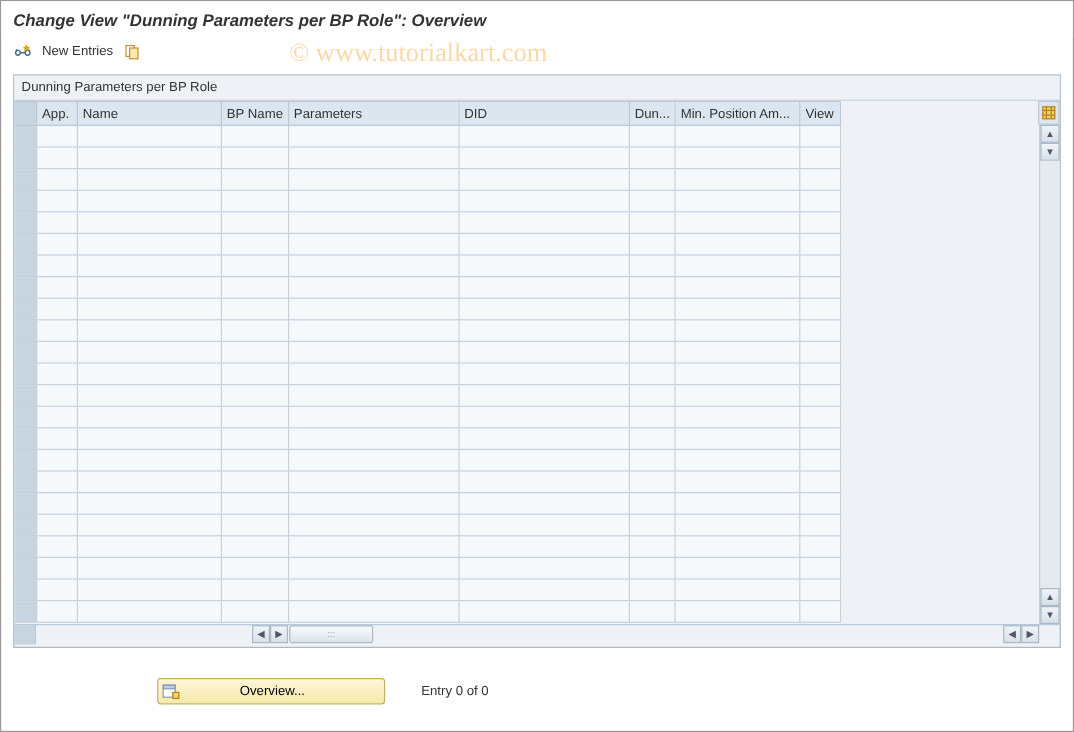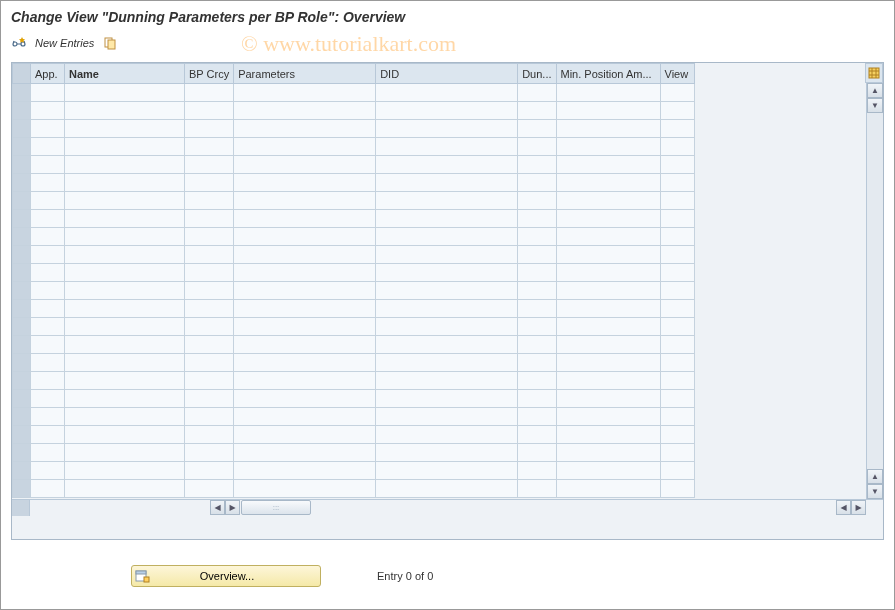--- a/index.html
+++ b/index.html
@@ -37,21 +37,20 @@
       height: 16px;
       display: inline-flex;
       align-items: center;
       justify-content: center;
     }
     .new-entries-link {
       color: #333;
       cursor: pointer;
       font-size: 11px;
       padding: 0 2px;
-      font-style: italic;
     }
     .copy-icon svg {
       width: 14px;
       height: 14px;
     }
     .watermark {
       position: absolute;
       top: 30px;
       left: 240px;
       font-size: 22px;
@@ -241,21 +240,21 @@
       display: flex;
       align-items: center;
       justify-content: center;
     }
     .position-button .pb-label {
       flex: 1;
       text-align: center;
       padding-right: 16px;
     }
     .entry-status {
-      margin-left: 56px;
+      margin-left: 30px;
       font-size: 11px;
       color: #333;
     }
   </style>
 </head>
 <body>
 
 <div class="title-bar">Change View "Dunning Parameters per BP Role": Overview</div>
 
 <div class="toolbar">
@@ -270,30 +269,31 @@
     <svg viewBox="0 0 14 14">
         <rect x="2" y="2" width="7" height="9" fill="#fff" stroke="#c09040"></rect>
         <rect x="5" y="4" width="7" height="9" fill="#ffe9a8" stroke="#c09040"></rect>
       </svg>
   </span>
 </div>
 
 <div class="watermark">© www.tutorialkart.com</div>
 
 <div class="grid-container">
+  <div class="grid-title">Dunning Parameters per BP Role</div>
 
   <div class="grid-wrapper">
     <div class="grid-table-area">
       <table class="data-grid">
         <thead>
           <tr id="header-row">
             <th class="row-selector-header"></th>
           <th style="width: 34px;">App.</th>
-              <th style="width: 120px; font-weight: bold;">Name</th>
-              <th style="width: 48px;">BP Crcy</th>
+              <th style="width: 120px;">Name</th>
+              <th style="width: 48px;">BP Name</th>
               <th style="width: 142px;">Parameters</th>
               <th style="width: 142px;">DID</th>
               <th style="width: 38px;">Dun...</th>
               <th style="width: 104px;">Min. Position Am...</th>
               <th style="width: 34px;">View</th>
             </tr>
         </thead>
         <tbody id="grid-body">
             <tr>
               <td class="row-selector"></td>

